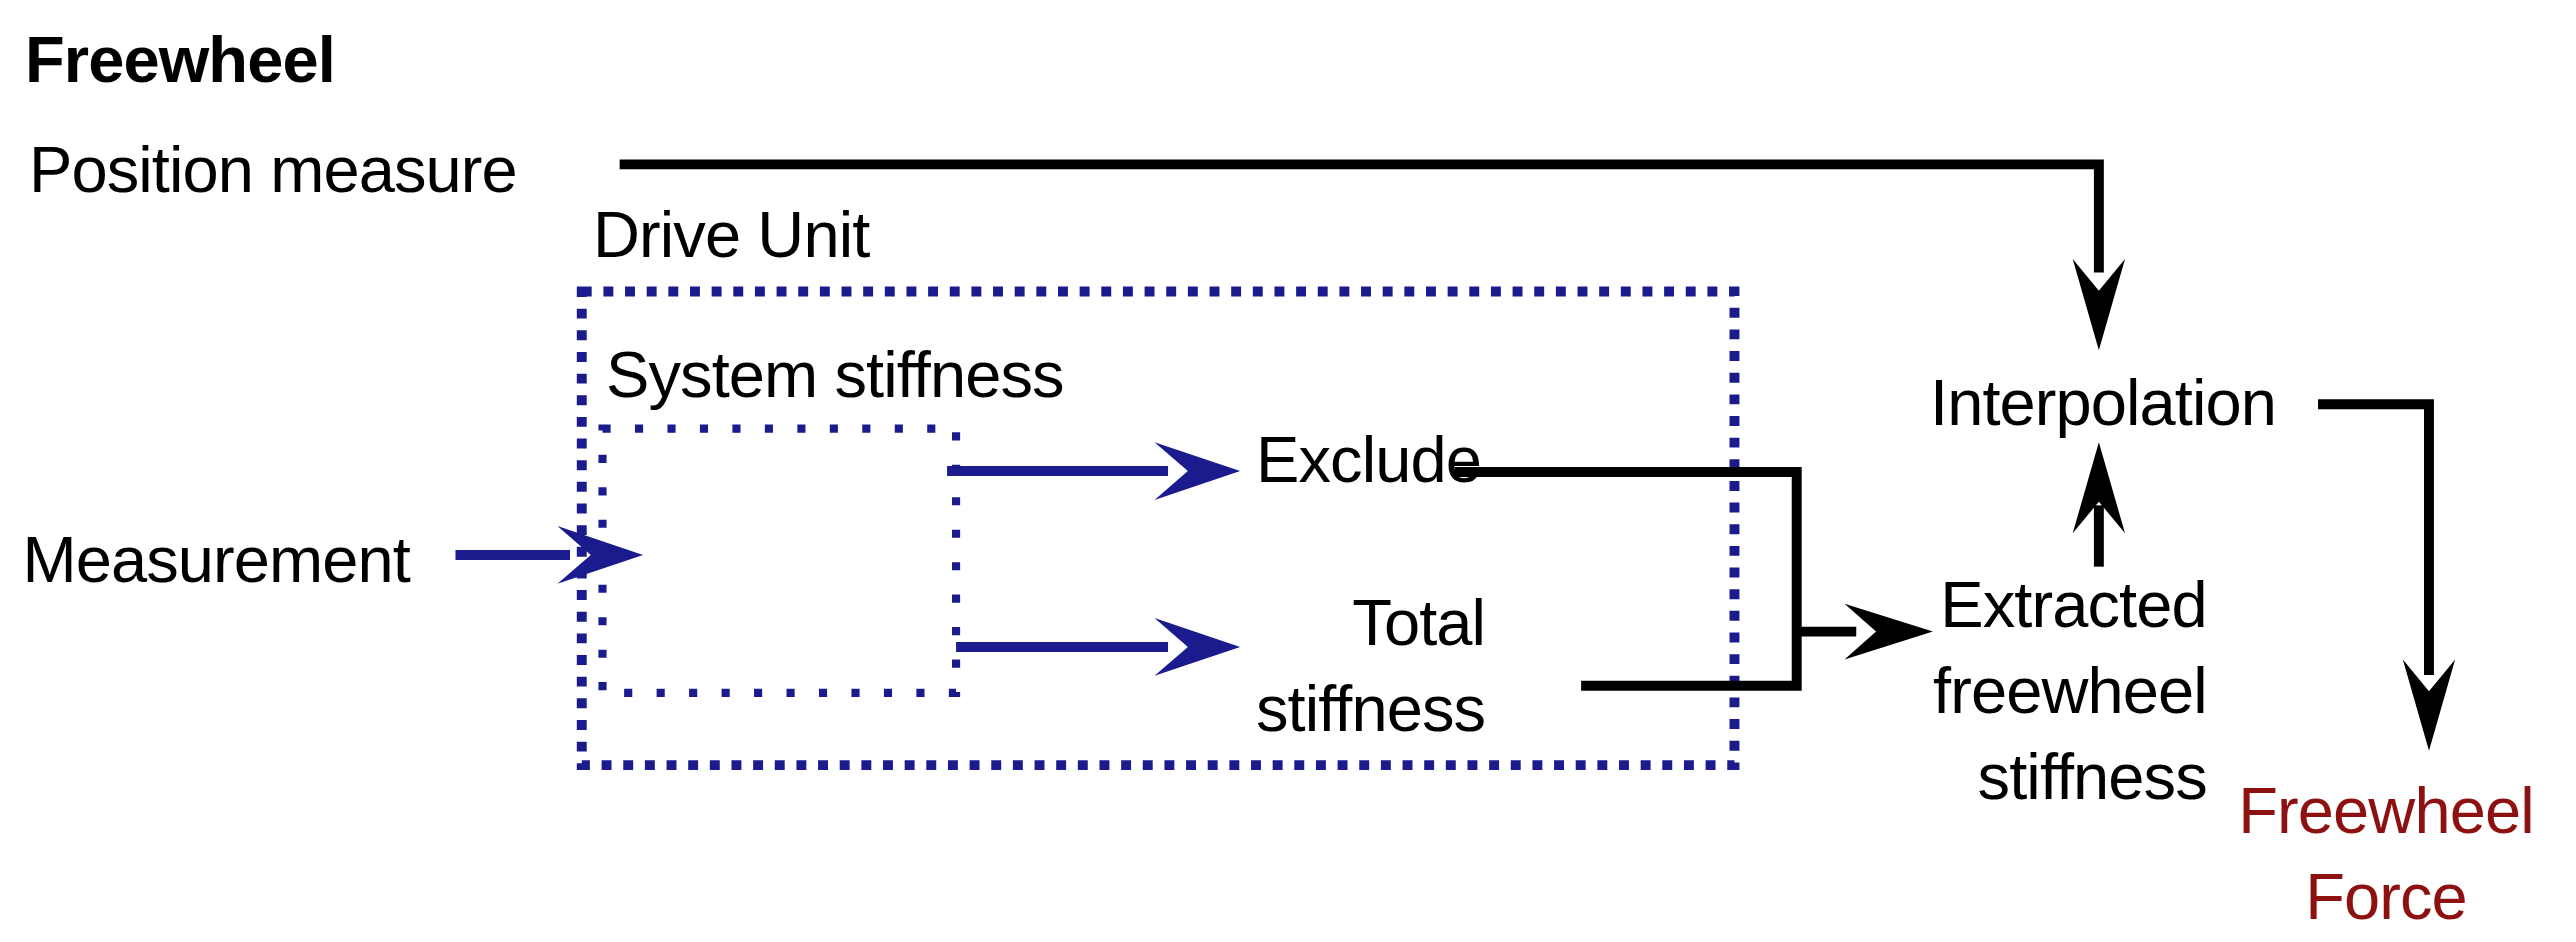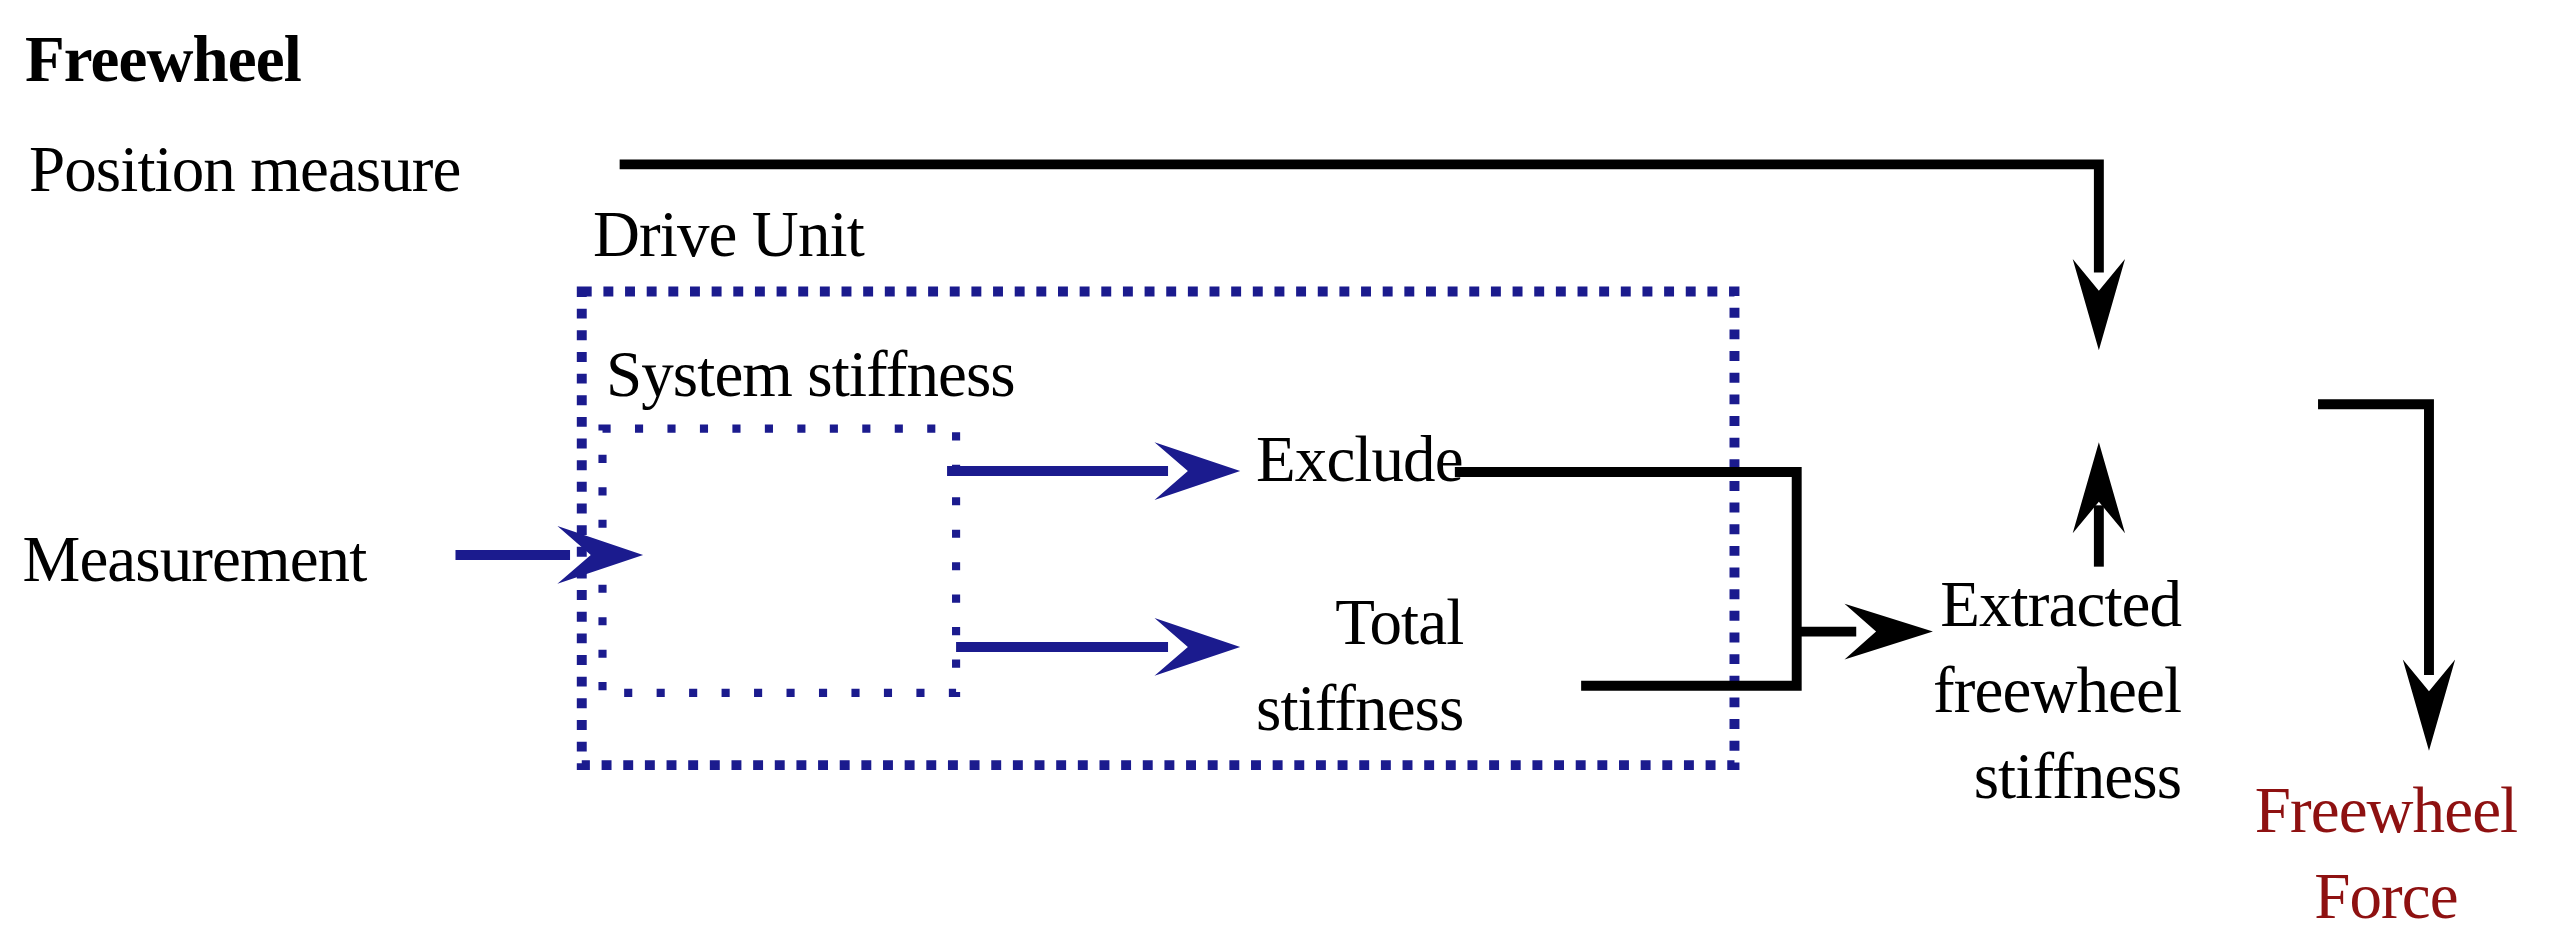--- a/index.html
+++ b/index.html
@@ -8,21 +8,21 @@
     --line-black: #000000;
     --background: #ffffff;
   }
   * { margin: 0; padding: 0; box-sizing: border-box; }
   html, body { background: var(--background); }
   .canvas {
     position: relative;
     width: 2576px;
     height: 943px;
     background: var(--background);
-    font-family: Liberation Serif, serif;
+    font-family: Liberation Sans, sans-serif;
     overflow: hidden;
   }
   .layer {
     position: absolute;
     left: 0; top: 0;
     width: 2576px;
     height: 943px;
   }
   .label {
     position: absolute;
@@ -94,18 +94,19 @@
 
   <div class="label" style="left:1256px; top:427px;">Exclude</div>
 
   <div class="label multi" style="left:1256px; top:580px;">Total
 stiffness</div>
 
   <div class="label multi" style="left:1933px; top:562px;">Extracted
 freewheel
 stiffness</div>
 
+  <div class="label" style="left:1930px; top:370px;">Interpolation</div>
 
   <div class="label multi red centered" style="left:2192px; top:768px; width:388px;">Freewheel
 Force</div>
 
 </div>
 
 
 </body></html>

